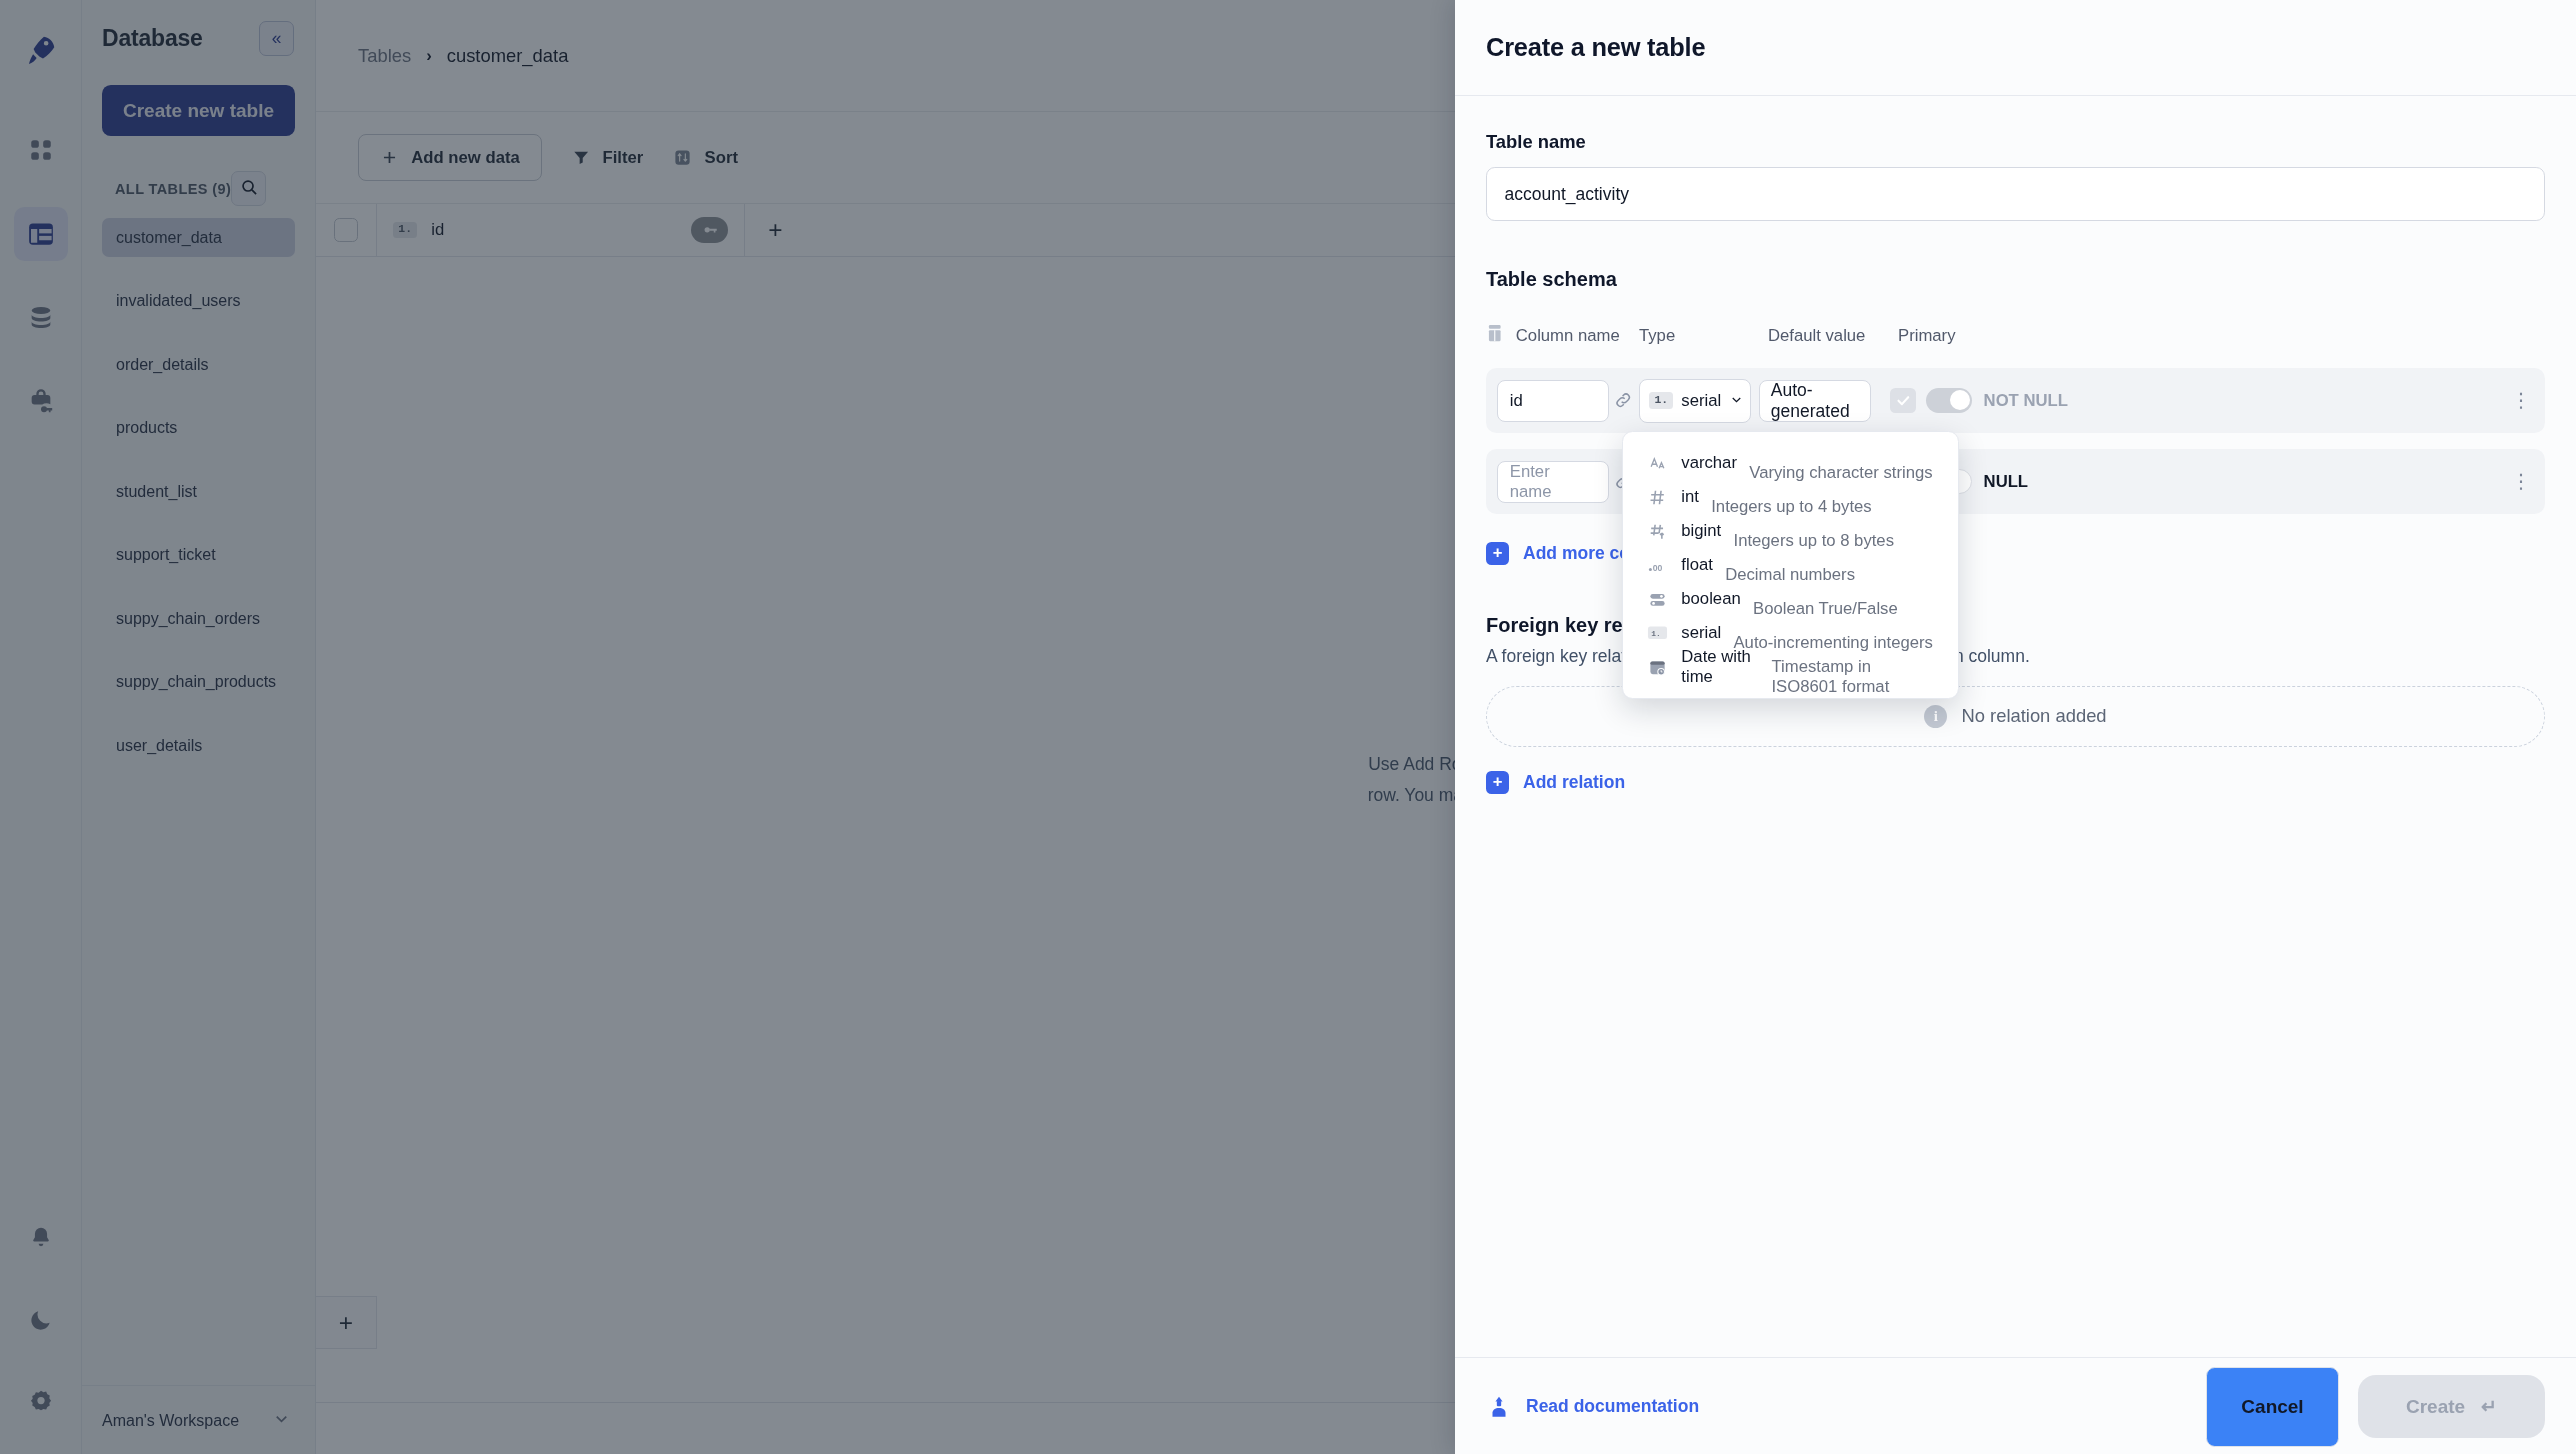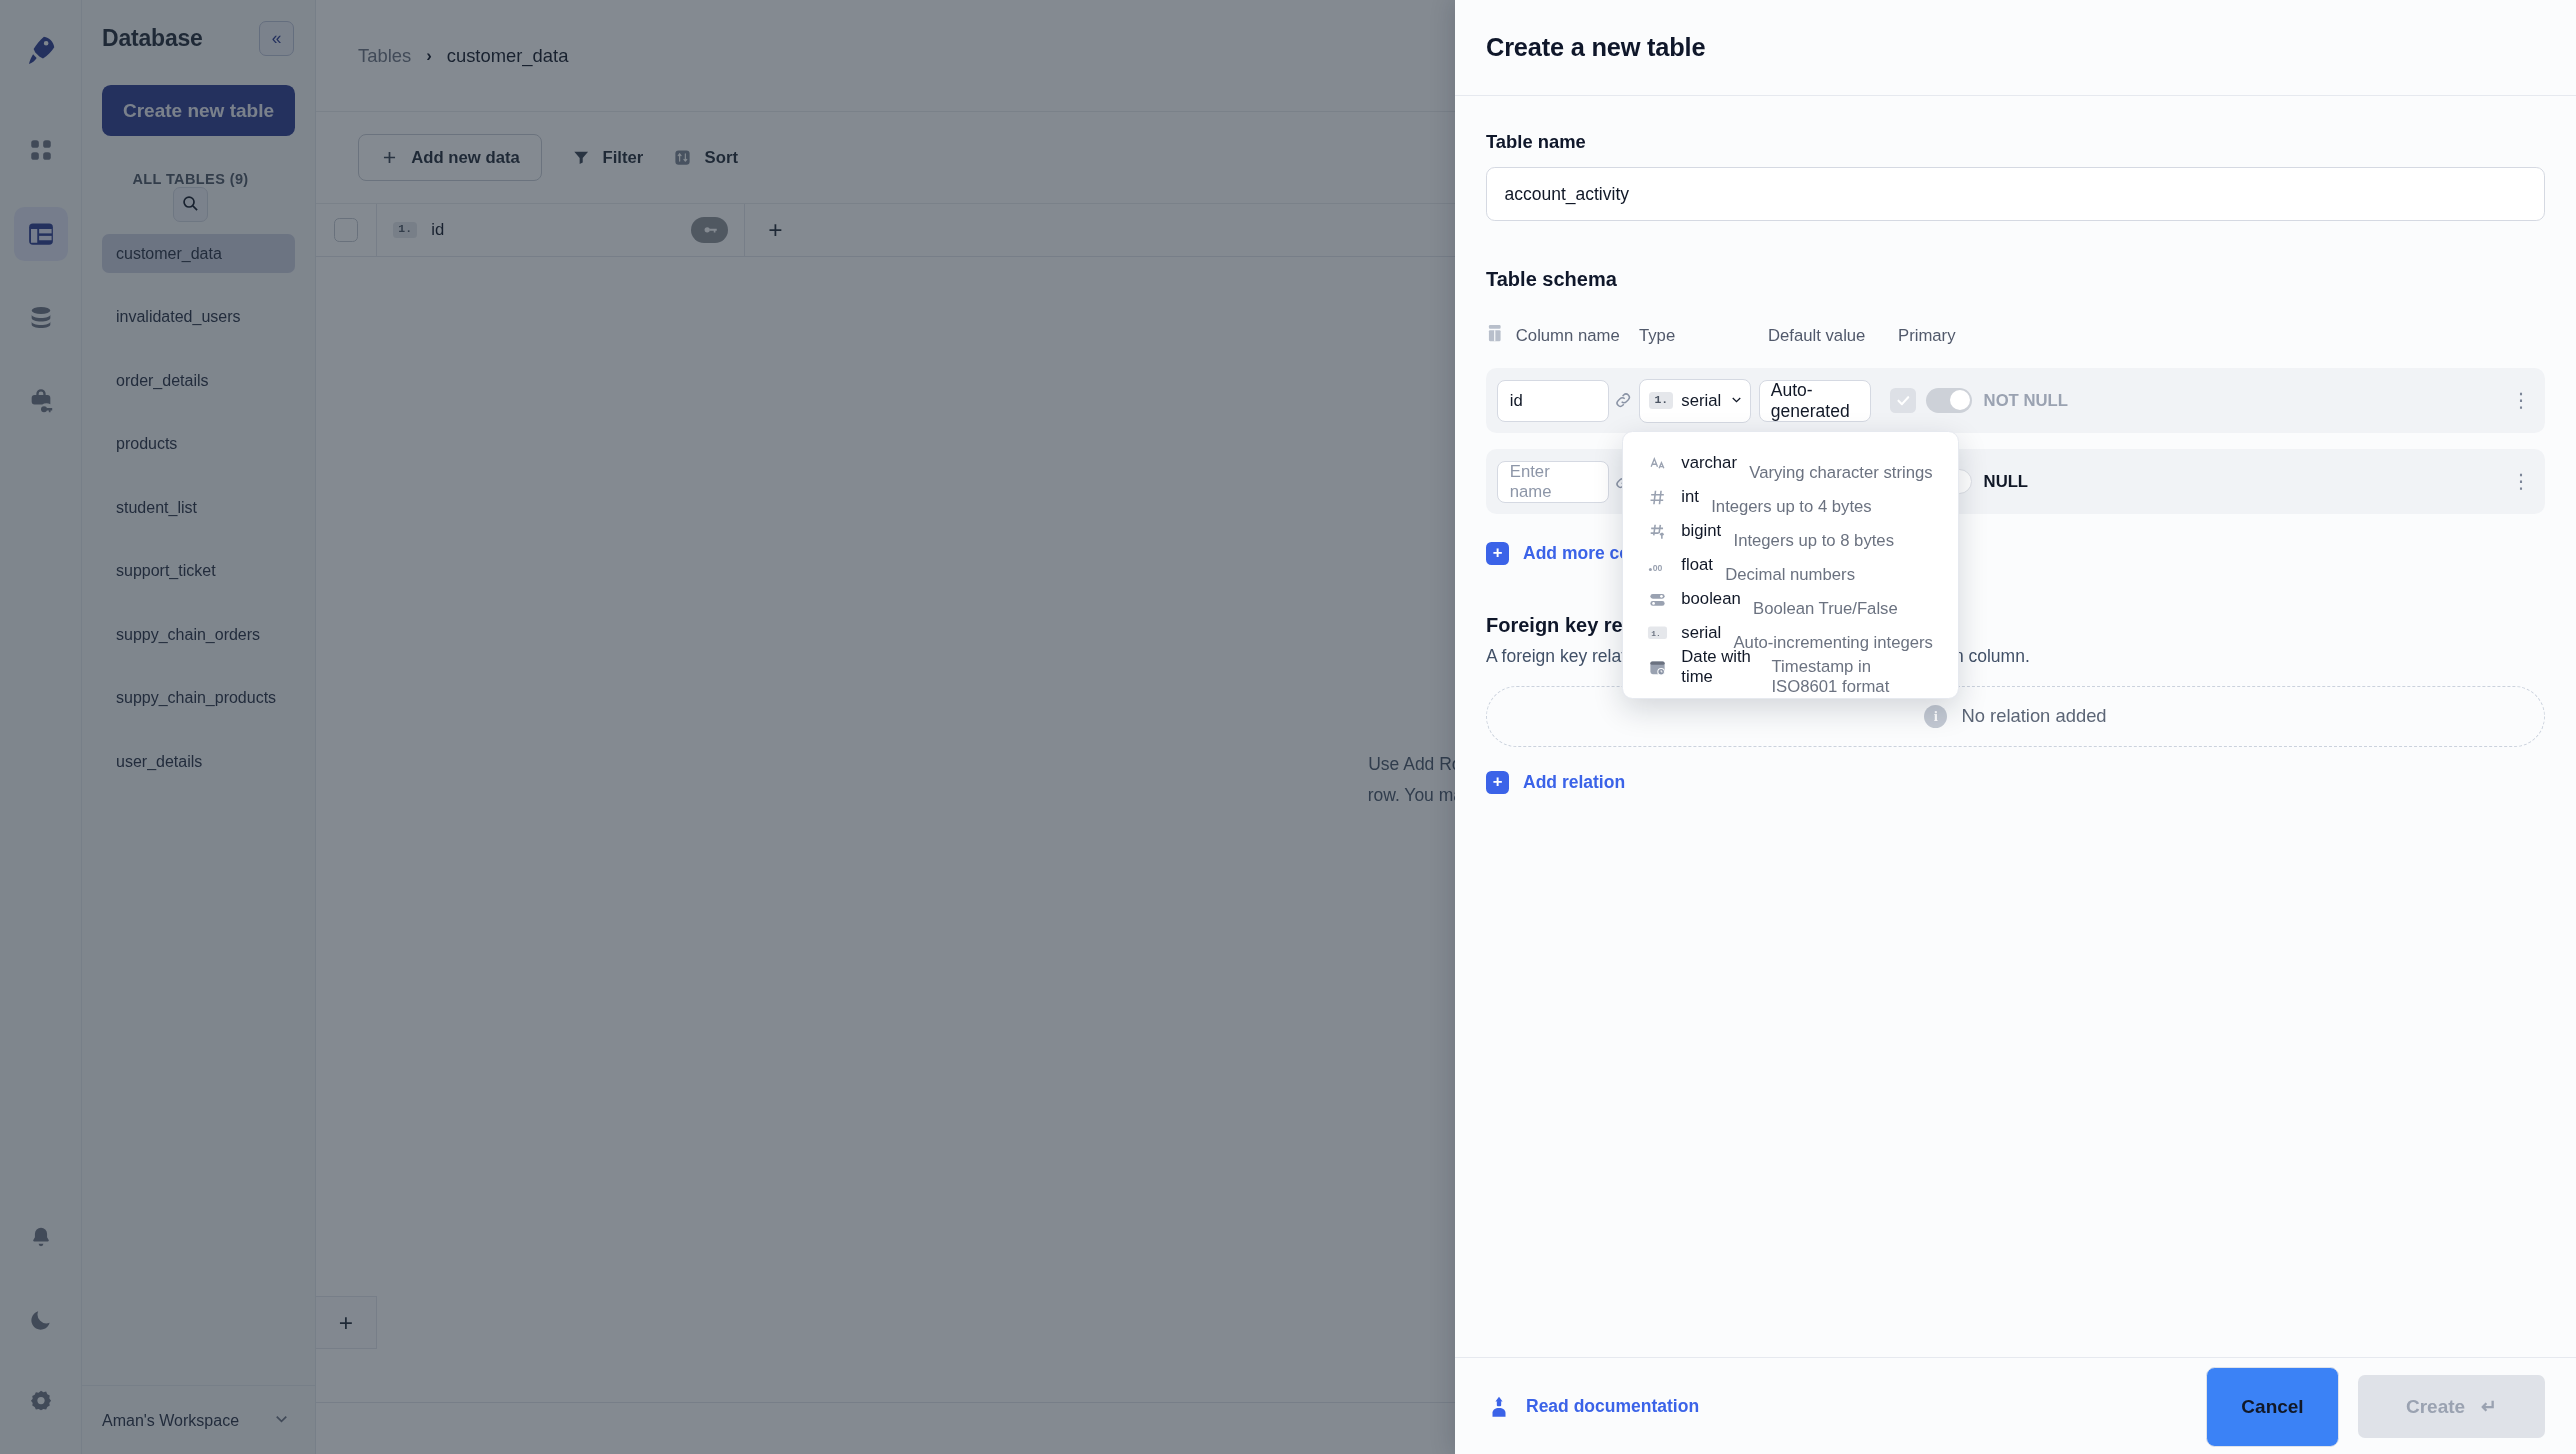--- a/index.html
+++ b/index.html
@@ -64,22 +64,22 @@
     color: #2b3a8f; font-size: 17.5px; line-height: 1;
   }
   .create-btn {
     margin: 29px 20px 0 20px;
     height: 51px; border-radius: 8.8px;
     background: #2b3a8f; color: #e8eaf2;
     font-size: 19px; font-weight: 700;
     display: flex; align-items: center; justify-content: center;
   }
   .sb-listhead {
-    margin: 35px 20px 0 4px;
-    display: flex; align-items: center; justify-content: space-between; flex-direction: column;
+    margin: 35px 20px 0 33px;
+    display: flex; align-items: center; 
   }
   .sb-listhead .lbl { font-size: 14.5px; font-weight: 600; color: #4b5563; letter-spacing: 0.4px; }
   .search-btn {
     width: 35px; height: 35px; border-radius: 7px;
     border: 0.9px solid #cfd4de; background: #eceef4;
     display: flex; align-items: center; justify-content: center;
     color: #111827;
   }
   .tbl-list { margin-top: 12.3px; padding: 0 20px; }
   .tbl-item {
@@ -280,21 +280,21 @@
   }
   .doc-link { display: flex; align-items: center; gap: 14px; }
   .doc-ico { color: #3b63e8; display: flex; align-items: center; }
   .foot-right { margin-left: auto; display: flex; align-items: center; gap: 19px; }
   .btn-cancel {
     width: 133px; height: 80px; border: 0.9px solid #dfe3ea; border-radius: 8.8px;
     background: #3b82f6; color: #111827; font-size: 19px; font-weight: 700;
     display: flex; align-items: center; justify-content: center;
   }
   .btn-create {
-    width: 187px; height: 63px; border-radius: 7px;
+    width: 187px; height: 63px; border-radius: 18px;
     background: #dfe2e8; color: #9aa2b1; font-size: 19px; font-weight: 700;
     display: flex; align-items: center; justify-content: center; gap: 16px;
   }
 </style>
 </head>
 <body>
 
 <div id="app">
 
   <div id="backdrop">

